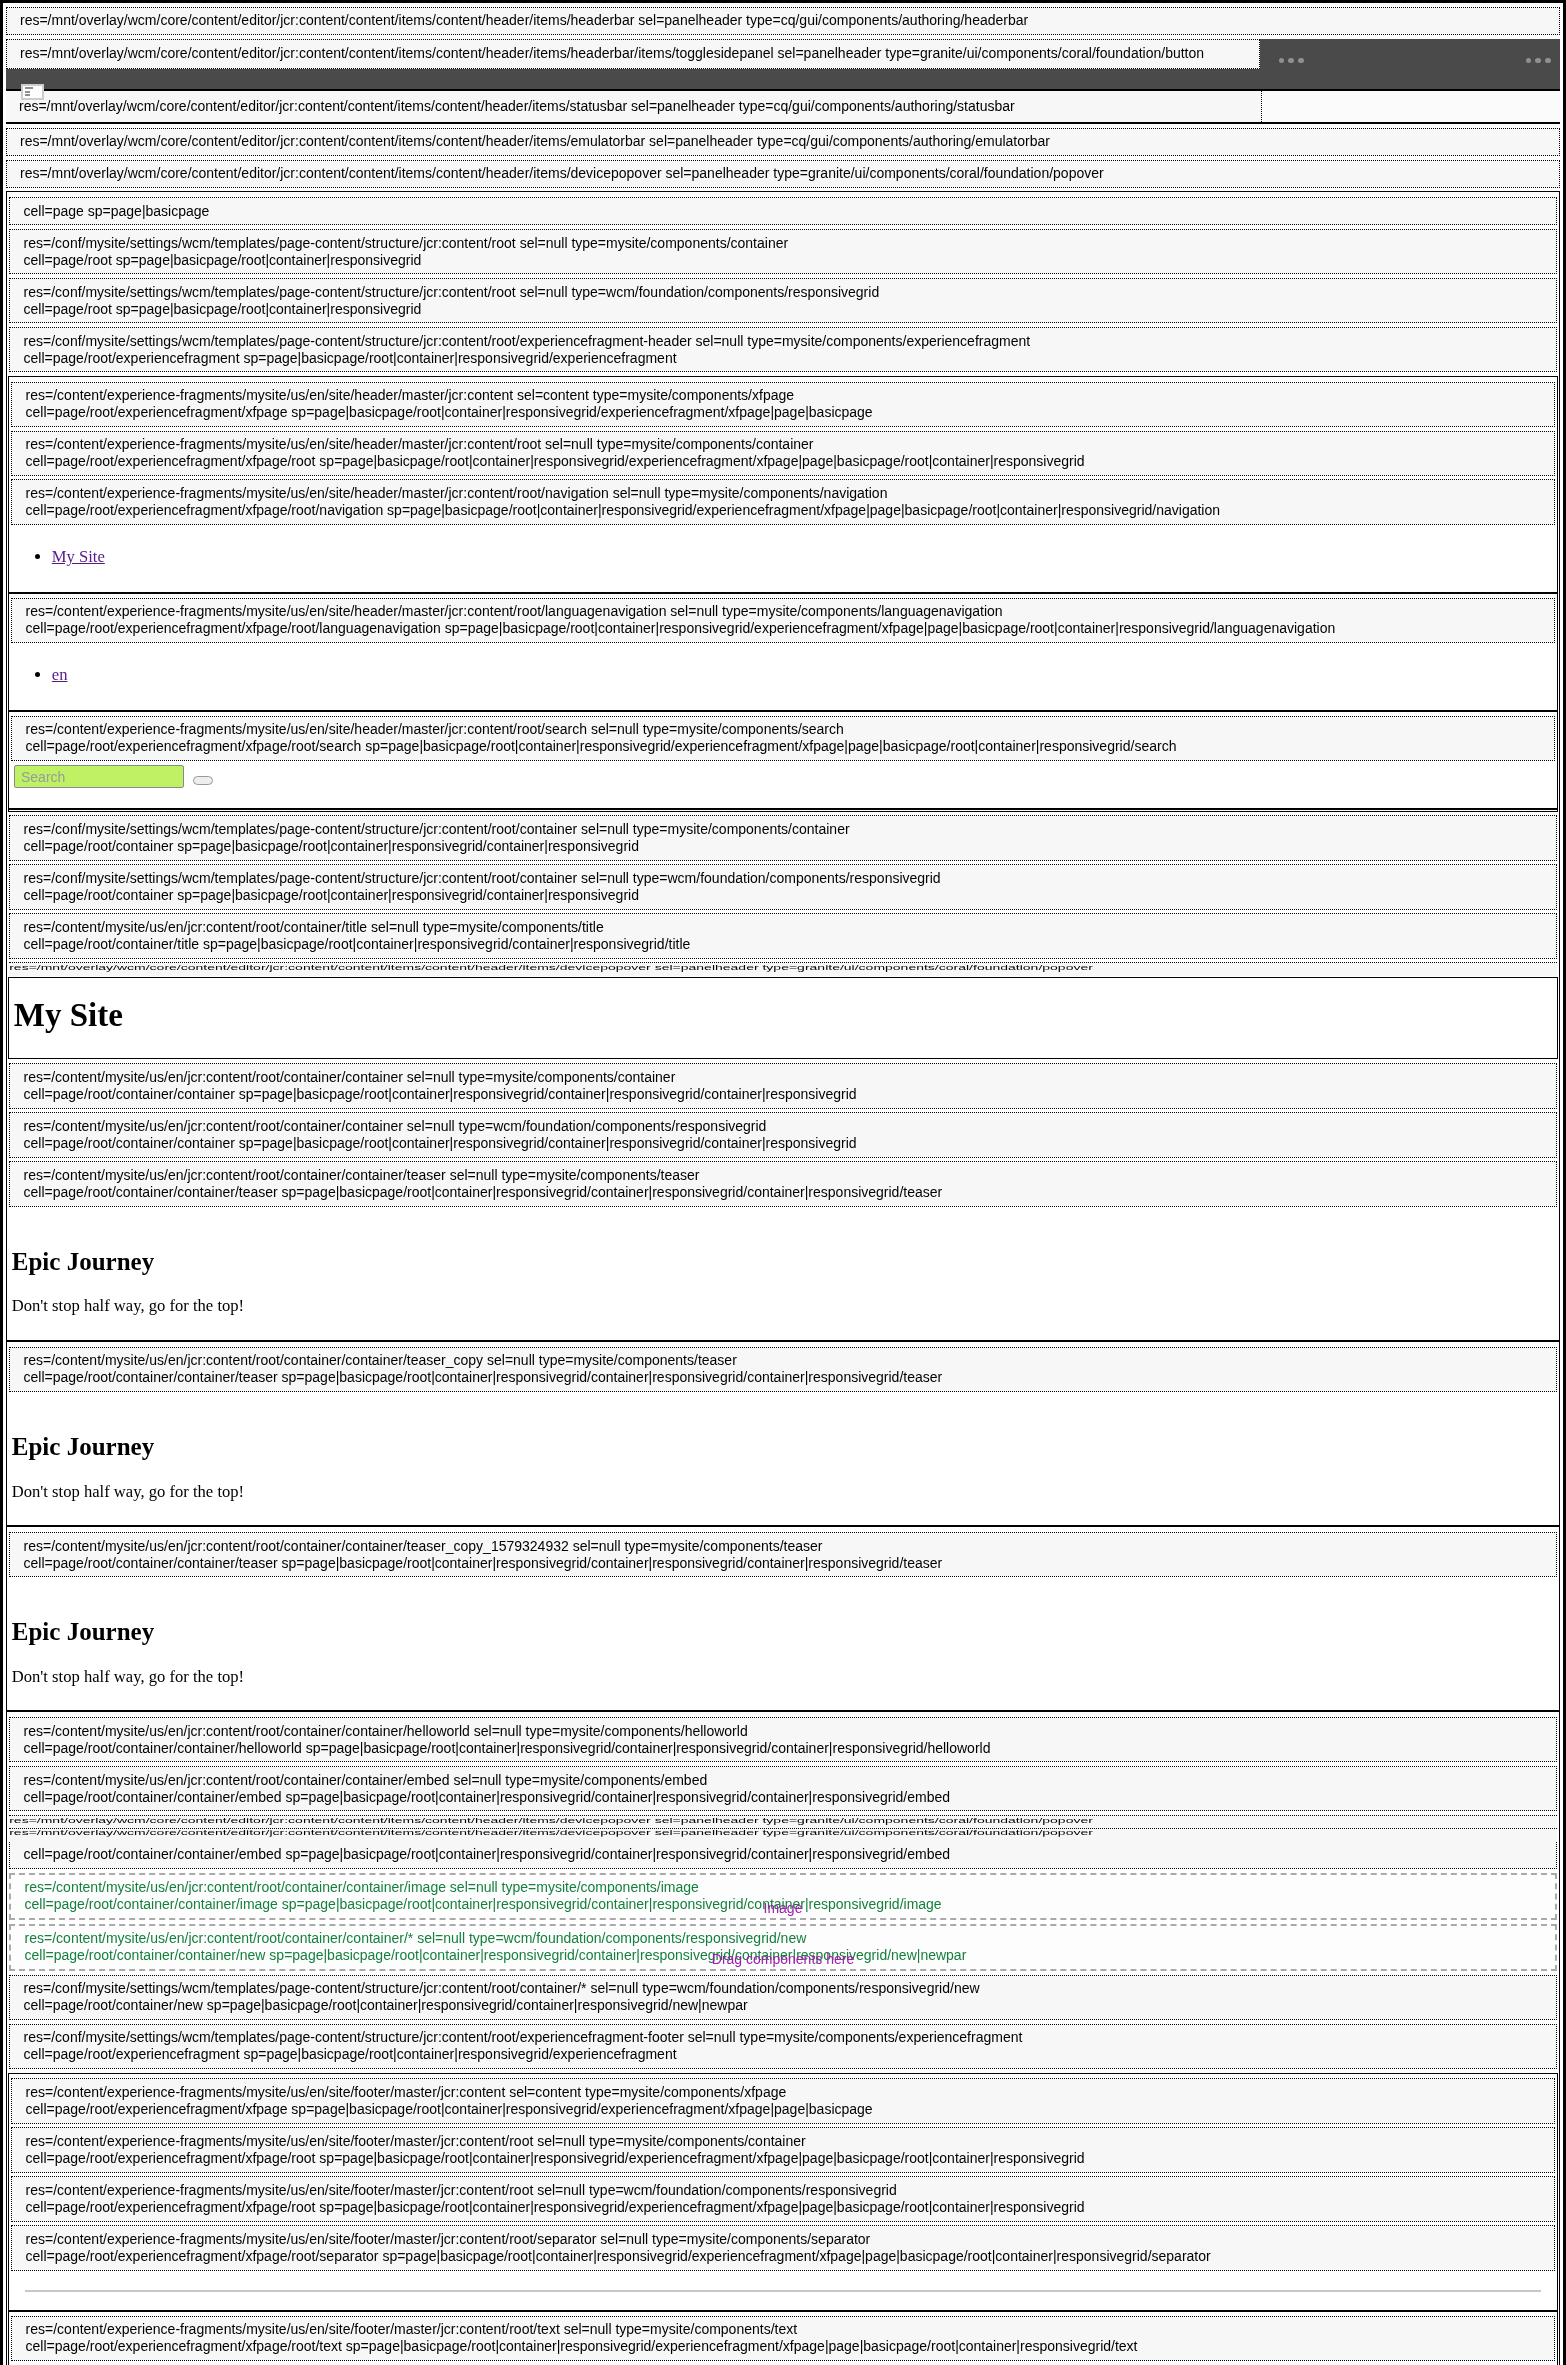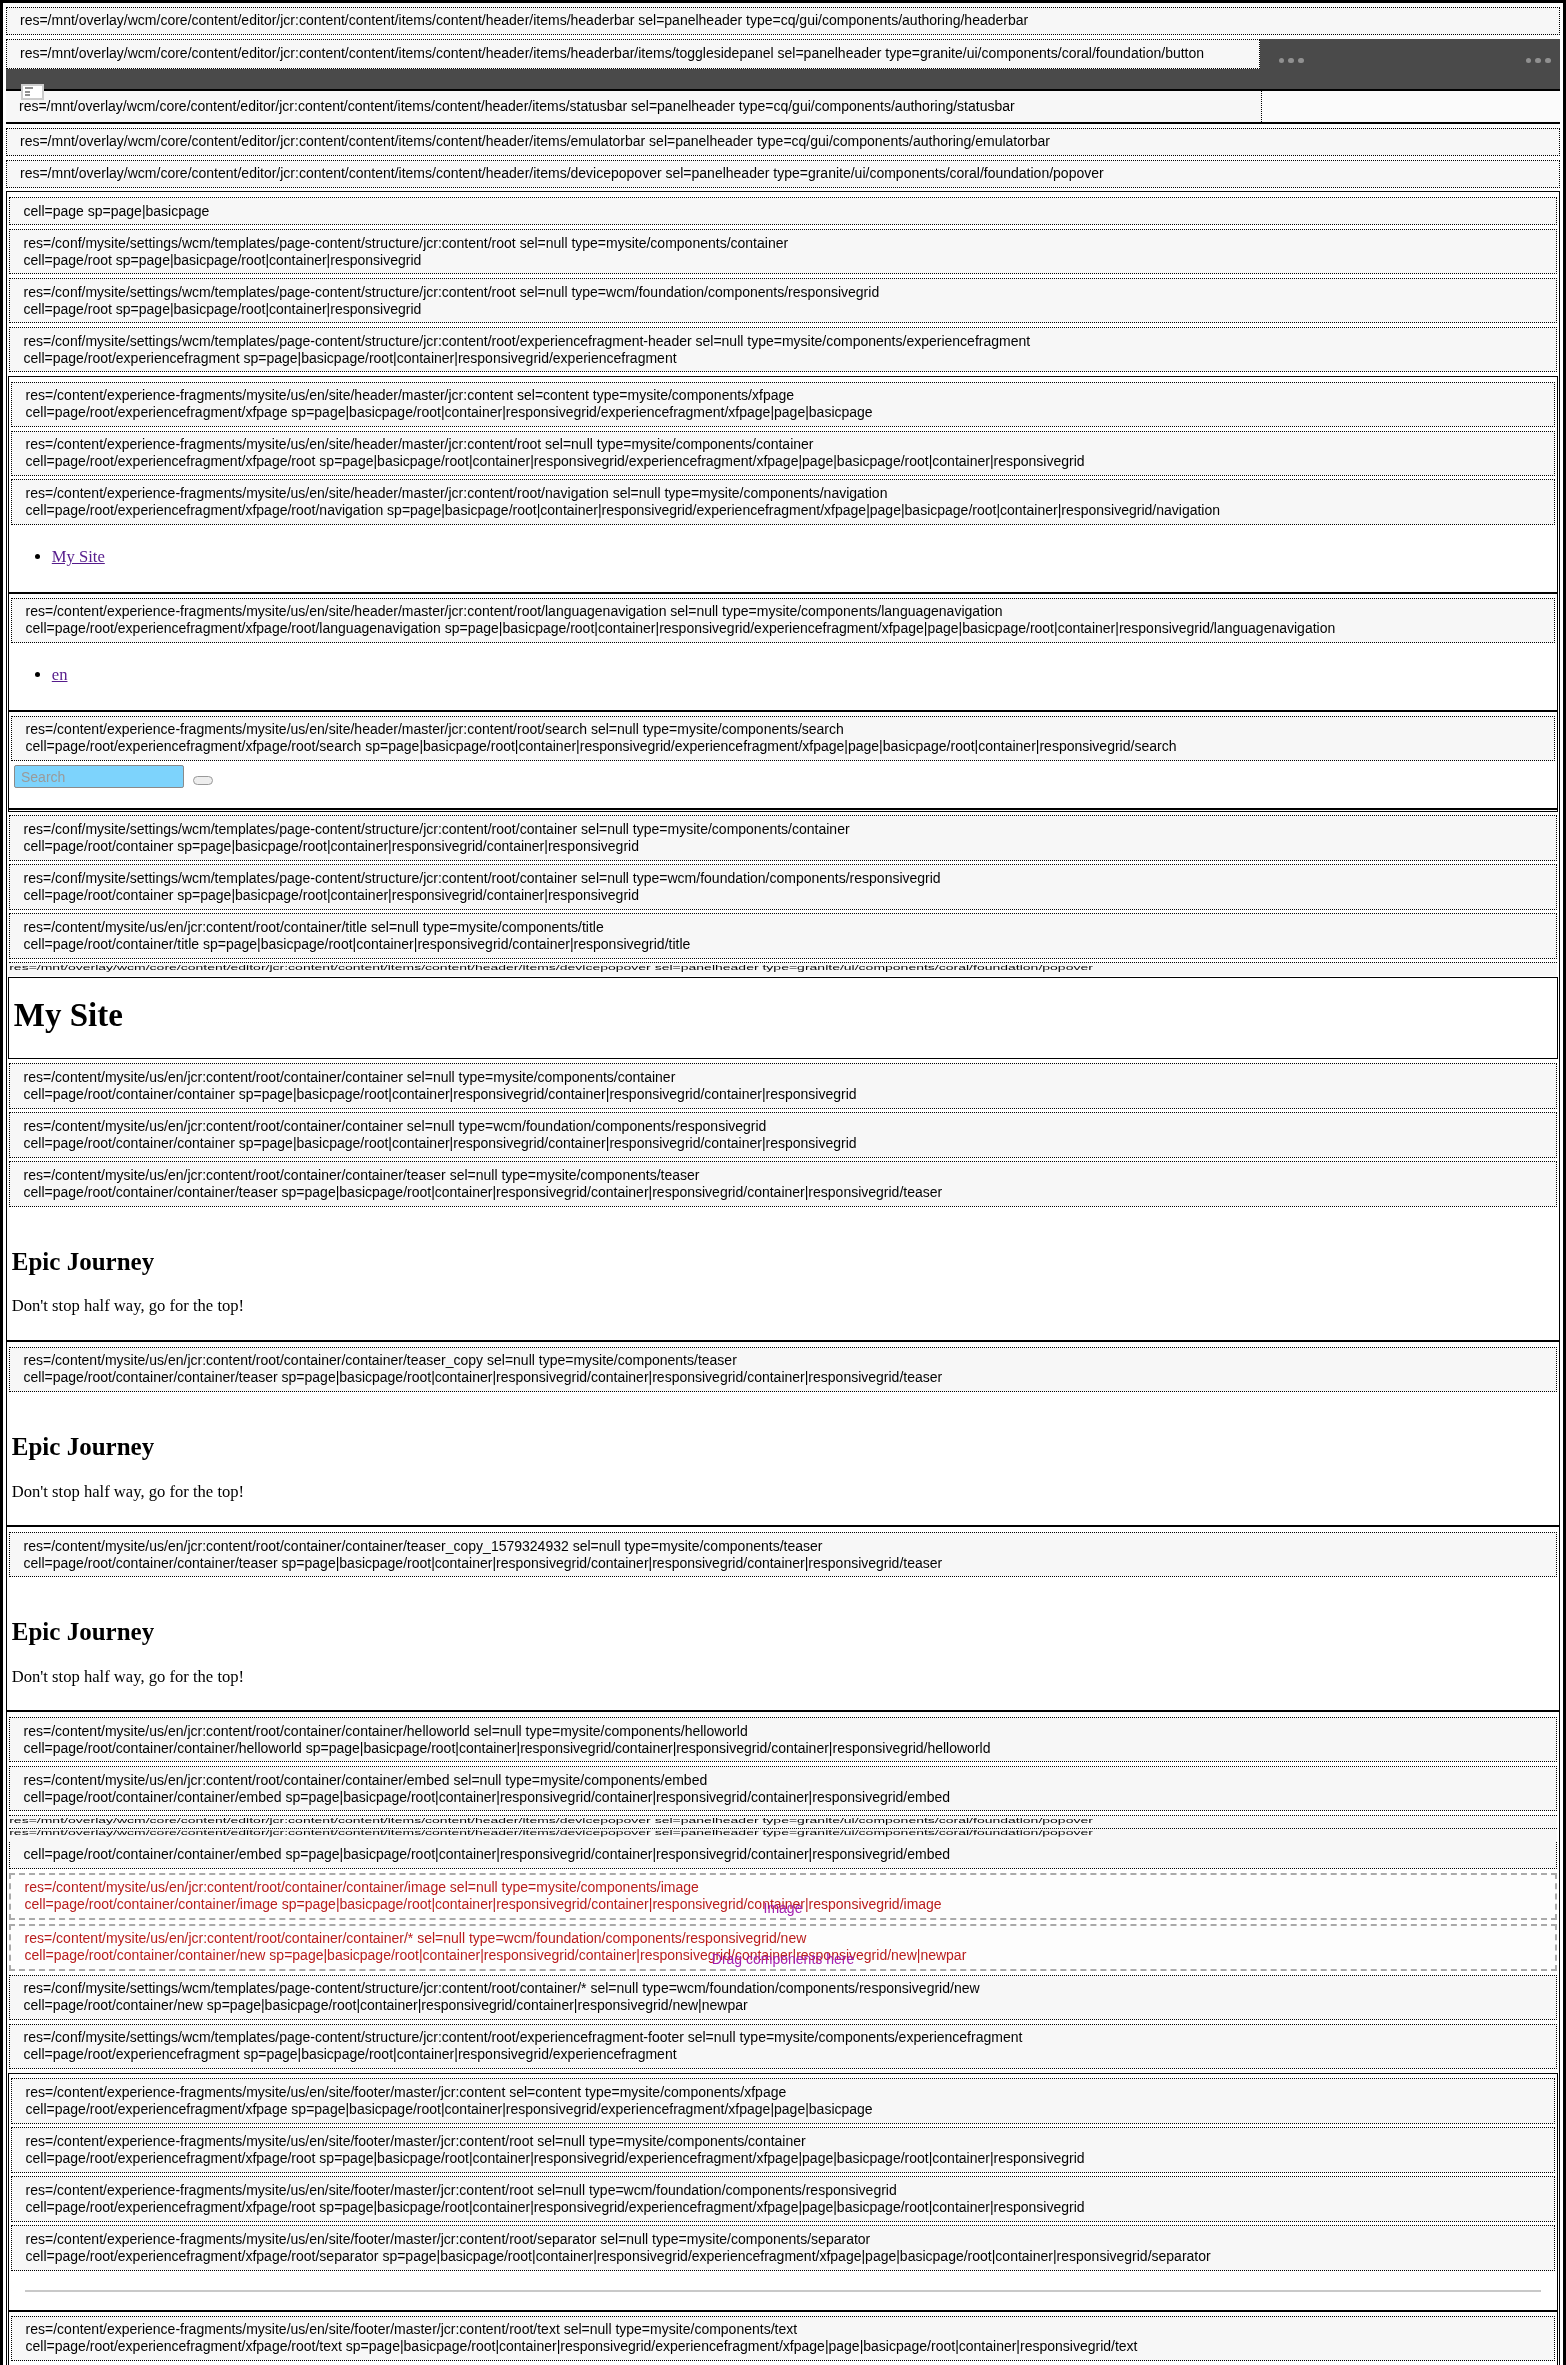--- a/index.html
+++ b/index.html
@@ -8,21 +8,21 @@
   .page { width:1566px; min-height:2366px; border:3.1px solid #000; background:#fff; position:relative; }
 
   
   .rb { background:#f7f7f7; border:1px dotted #000; margin:3.6px 2.6px; padding:4.7px 13.4px; color:#000; }
   .ln { font:14px/17px "Liberation Sans",sans-serif; white-space:nowrap; overflow:hidden; }
   .rb.single { padding:4.7px 13.4px; }
   .rb.notop { border-top:none; margin-top:0; }
 
   
   .rb.gray { border:2.1px dashed #aaa; background:#fdfdfd; position:relative; }
-  .rb.gray .ln { color:#b91c1c; }
+  .rb.gray .ln { color:#15803d; }
   .overlay-label { position:absolute; left:0; right:0; top:25px; text-align:center;
                    font:14px/17px "Liberation Sans",sans-serif; color:#a21caf; }
 
   
   .seam { height:13.4px; overflow:hidden; background:#f7f7f7; border-top:1px dotted #000; margin:0 2.6px; }
   .seam .ln { transform:scaleY(.55); transform-origin:0 0; }
   .seam.deep .ln { transform:scaleY(.45); }
 
   
   .toolbar { position:relative; height:50px; background:#4a4a4a; margin:0 2.6px 0 2.6px; }
@@ -48,21 +48,21 @@
 
   
   .content { font-family:"Liberation Serif",serif; color:#000; }
   .title-content { border:1.6px solid #000; margin:1.6px 1px 4.7px 1px; background:#fff; }
   .title-content h1 { font:bold 33px/1.15 "Liberation Serif",serif; margin:18.6px 5.2px 23px 5.2px; }
   .listing { border-bottom:2.1px solid #000; padding:2.1px 5.2px; }
   .listing ul { margin:16.6px 0 22px 0; padding-left:38px; font:16.6px/1.25 "Liberation Serif",serif; }
   .listing a { color:#551A8B; text-decoration:underline; }
   .search-content { border-bottom:2.1px solid #000; padding:0.5px 5.2px 19.7px 5.2px; }
   .search-input { width:170px; height:23px; border:1px solid #8a8a8a; border-radius:2.1px;
-                  font:14px "Liberation Sans",sans-serif; color:#444; padding:0 6.2px; background:#7dd3fc; }
+                  font:14px "Liberation Sans",sans-serif; color:#444; padding:0 6.2px; background:#bef264; }
   .search-input::placeholder { color:#9a9a9a; }
   .search-btn { display:inline-block; width:19.7px; height:8.3px; border:1px solid #999;
                 border-radius:4.7px; background:#eee; margin-left:7.2px; vertical-align:-3.1px; }
   .teaser-content { border-bottom:2.1px solid #000; padding:0 5.2px; margin-bottom:4.7px;margin-top:40px; }
   .teaser-content h2 { font:bold 25px/1.2 "Liberation Serif",serif; margin:21px 0 0 0; }
   .teaser-content p { font:16.6px/1.3 "Liberation Serif",serif; margin:18.6px 0 23px 0; }
   .separator-content { border-bottom:2.1px solid #000; padding:8.3px 5.2px 11.4px 5.2px; }
   .separator-content hr { border:none; border-top:2.1px solid #c8c8c8; margin:7.2px 11.4px; }
   .text-content { padding:4.1px 5.2px 13.4px 5.2px; }
   .text-content p { font:16.6px/1.3 "Liberation Serif",serif; margin:14.5px 0; }

